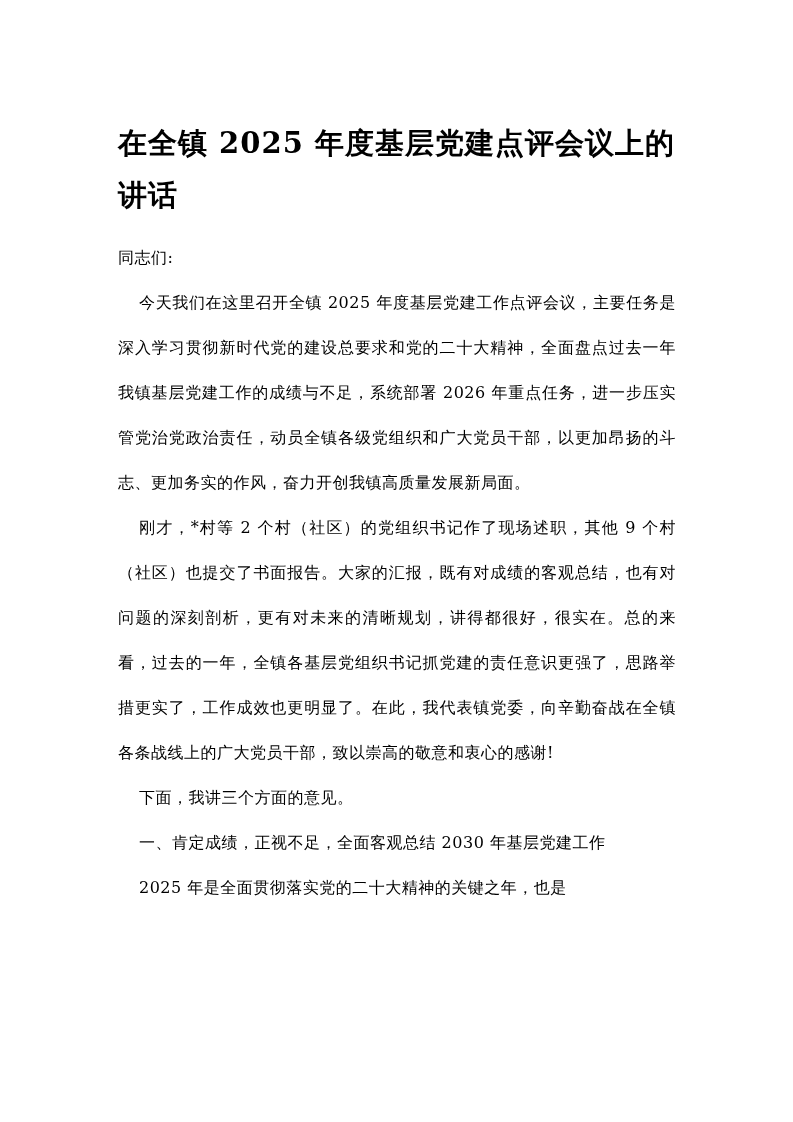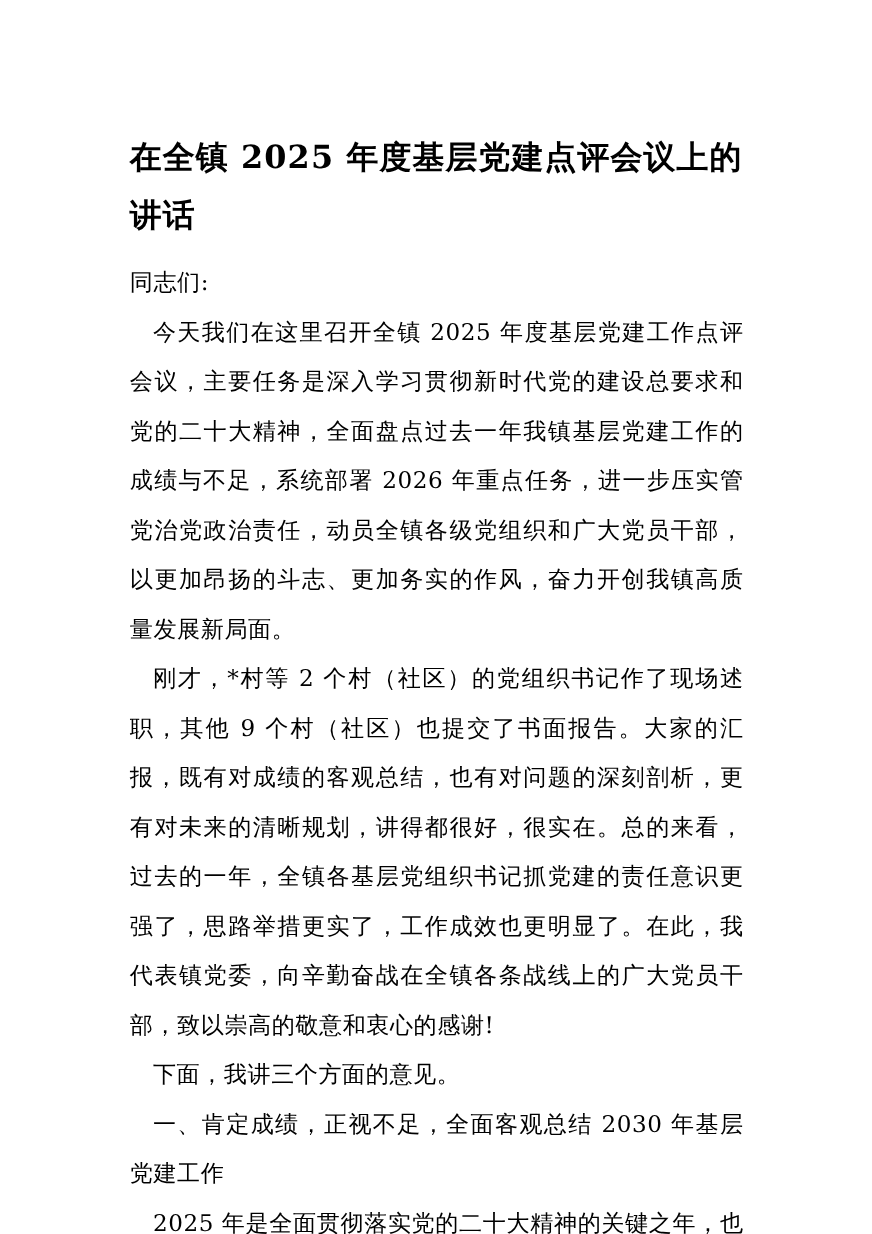--- a/index.html
+++ b/index.html
@@ -25,21 +25,21 @@
     line-height: 52px;
     text-align: left;
     margin: 0 0 14px 0;
     letter-spacing: 1px;
   }
   .doc-body {
     font-size: 21px;
   }
   .para {
     margin: 0;
-    font-size: 21px;
+    font-size: 16px;
     line-height: 45px;
     text-align: justify;
     letter-spacing: 0.5px;
     word-break: break-all;
   }
   .para.indent {
     text-indent: 21px;
   }
 </style>
 </head>

